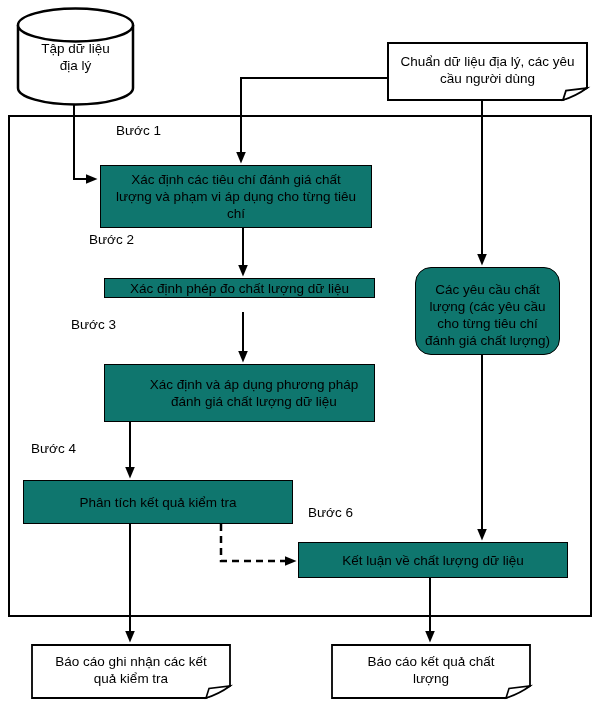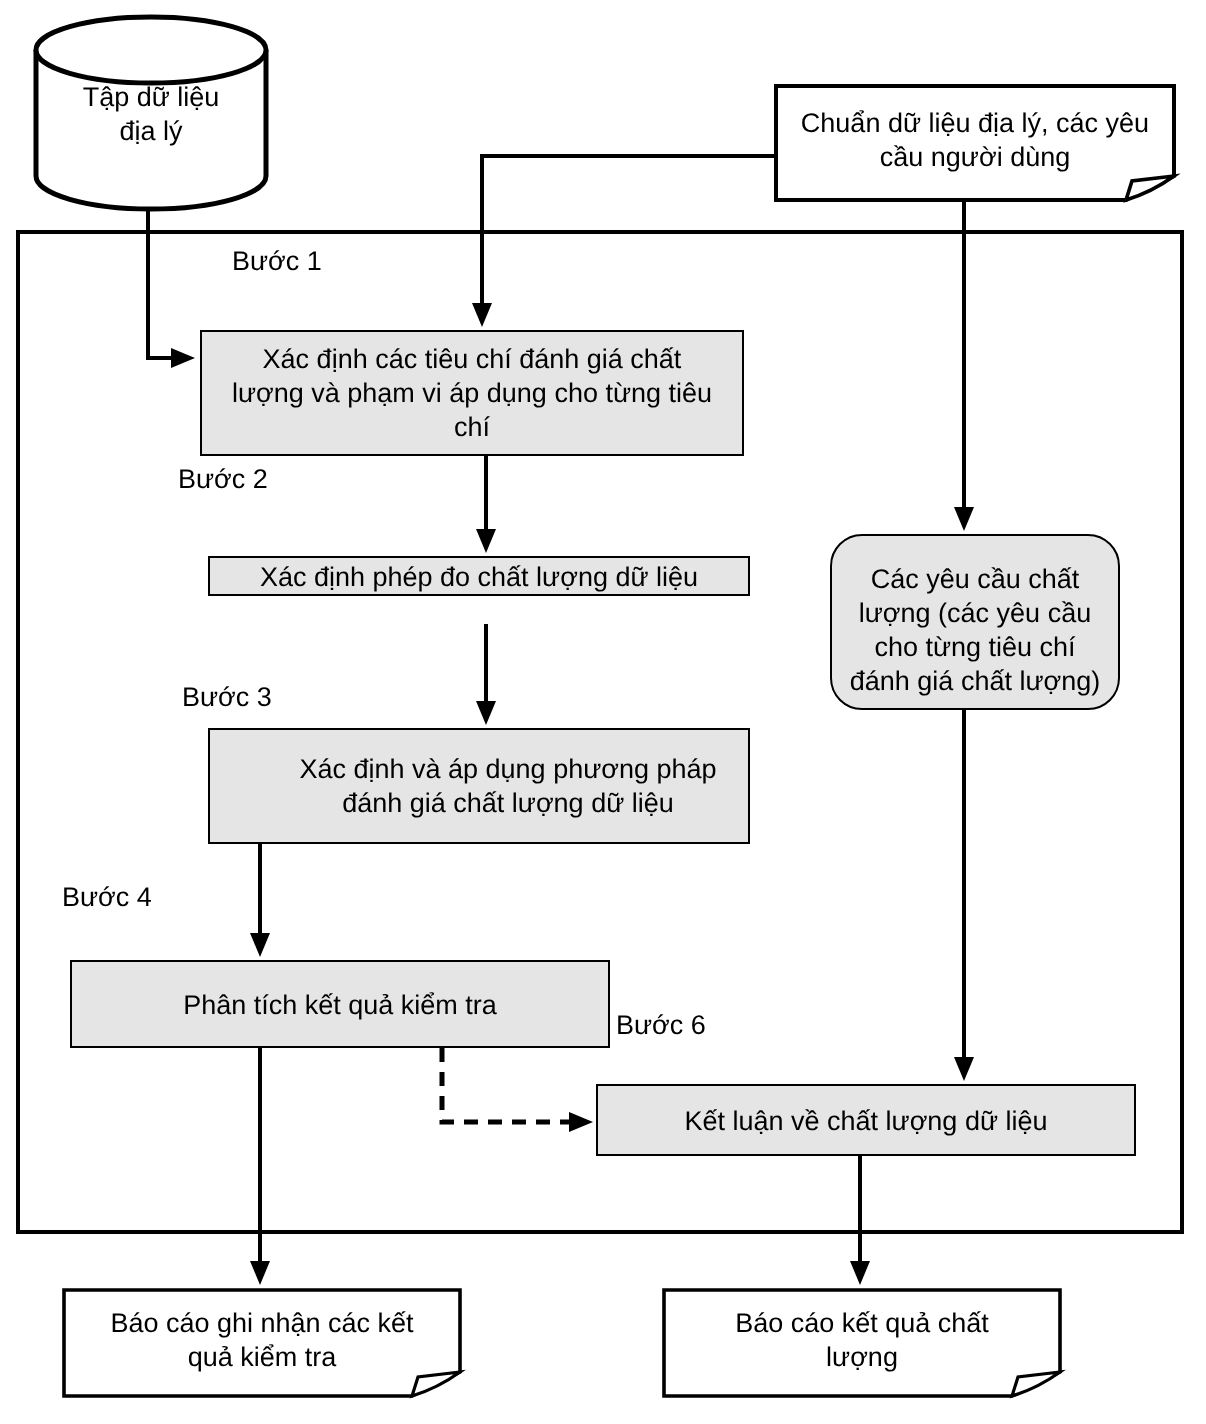--- a/index.html
+++ b/index.html
@@ -2,21 +2,21 @@
 <html><head>
 <meta charset="utf-8">
 <style>
   html,body{margin:0;padding:0;background:#fff;}
   #stage{
     position:relative;width:603px;height:712px;background:#fff;
     font-family:"Liberation Sans", sans-serif;color:#000;overflow:hidden;padding-left:13px;
   }
   #wires{position:absolute;left:0;top:0;width:603px;height:712px;}
   .box{
-    position:absolute;box-sizing:border-box;border:1.5px solid #000;background:#e5e5e5;
+    position:absolute;box-sizing:border-box;border:1.5px solid #000;background:#0f766e;
     display:flex;align-items:center;justify-content:center;text-align:center;
     font-size:13.5px;line-height:17px;
   }
   .label{
     position:absolute;font-size:13.5px;white-space:nowrap;
   }
   .shapetext{
     position:absolute;display:flex;align-items:center;justify-content:center;
     text-align:center;font-size:13.5px;line-height:17px;
   }
@@ -78,37 +78,37 @@
   <div class="shapetext" style="left:28px;top:30px;width:95px;height:54px;">
     <span style="max-width:90px;">Tập dữ liệu địa lý</span>
   </div>
 
   <div class="shapetext" style="left:393px;top:47px;width:189px;height:46px;">
     <span style="max-width:180px;">Chuẩn dữ liệu địa lý, các yêu cầu người dùng</span>
   </div>
 
   <div class="label" style="left:116px;top:123px;">Bước 1</div>
   <div class="label" style="left:89px;top:232px;">Bước 2</div>
-  <div class="label" style="left:91px;top:317px;margin-top:24px;">Bước 3</div>
+  <div class="label" style="left:71px;top:317px;">Bước 3</div>
   <div class="label" style="left:31px;top:441px;">Bước 4</div>
   <div class="label" style="left:308px;top:505px;">Bước 6</div>
 
   <div class="box" style="left:100px;top:165px;width:272px;height:63px;">
     <span style="max-width:246px;">Xác định các tiêu chí đánh giá chất lượng và phạm vi áp dụng cho từng tiêu chí</span>
   </div>
 
   <div class="box" style="left:104px;top:278px;width:271px;height:20px;">
     <span style="max-width:255px;">Xác định phép đo chất lượng dữ liệu</span>
   </div>
 
   <div class="box" style="left:104px;top:364px;width:271px;height:58px;justify-content:flex-end;">
     <span style="max-width:240px;">Xác định và áp dụng phương pháp đánh giá chất lượng dữ liệu</span>
   </div>
 
-  <div class="box" style="left:23px;top:480px;width:270px;height:44px;margin-left:12px;">
+  <div class="box" style="left:23px;top:480px;width:270px;height:44px;">
     <span style="max-width:250px;">Phân tích kết quả kiểm tra</span>
   </div>
 
   <div class="box" style="left:298px;top:542px;width:270px;height:36px;">
     <span style="max-width:255px;">Kết luận về chất lượng dữ liệu</span>
   </div>
 
   <div class="box rounded" style="left:415px;top:267px;width:145px;height:88px;justify-content:center;">
     <span style="max-width:128px;">Các yêu cầu chất lượng (các yêu cầu cho từng tiêu chí đánh giá chất lượng)</span>
   </div>

